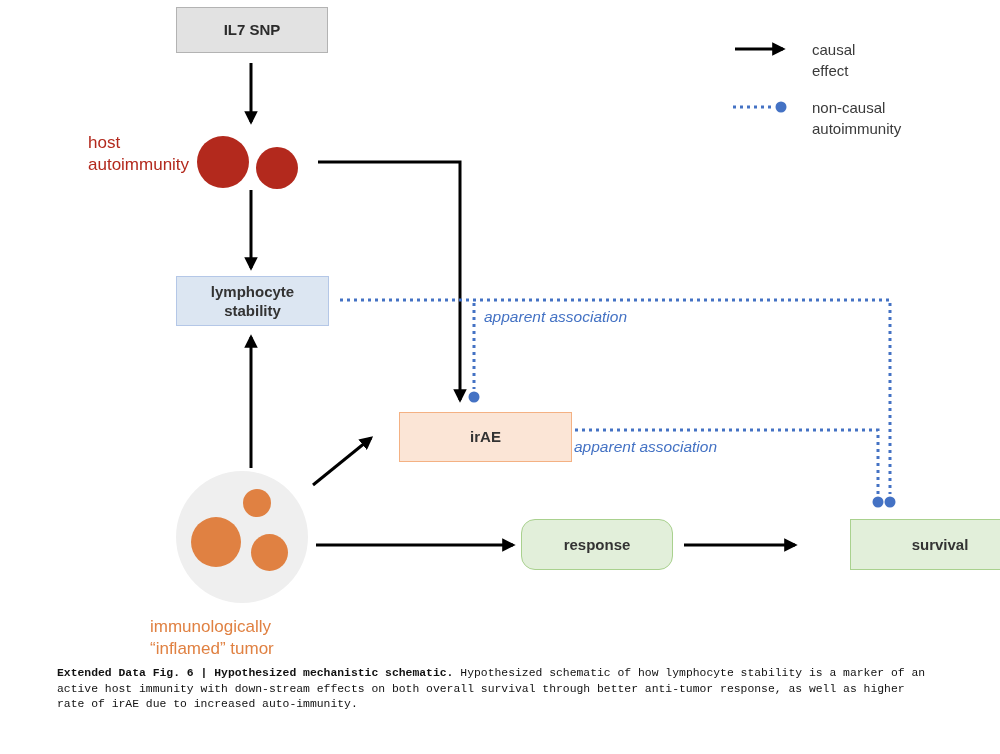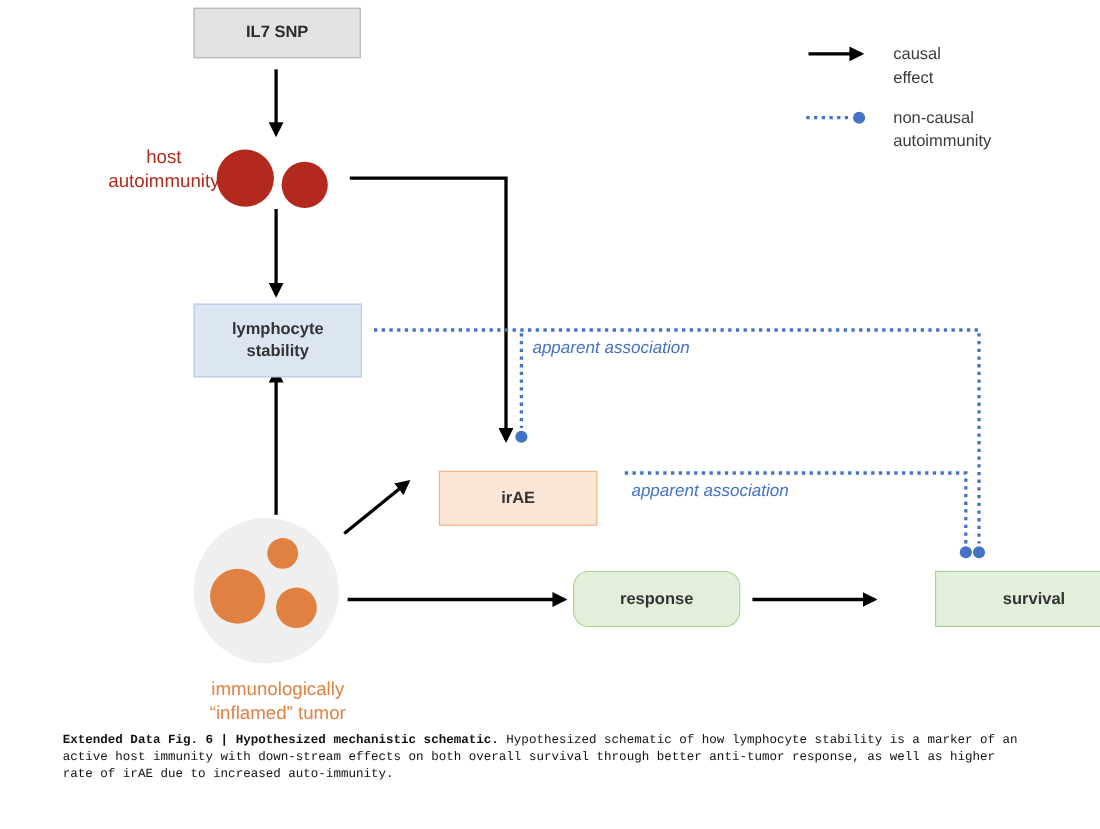--- a/index.html
+++ b/index.html
@@ -19,35 +19,35 @@
   .edge-causal{stroke:var(--line-black);stroke-width:3;fill:none;}
   .edge-assoc{stroke:var(--assoc-blue);stroke-width:3;fill:none;stroke-dasharray:3 4;}
   .assoc-dot{fill:var(--assoc-blue);}
   #ah path{fill:var(--line-black);}
   .box{
     position:absolute;box-sizing:border-box;border:1px solid;
     display:flex;flex-direction:column;align-items:center;justify-content:center;
     font-weight:bold;font-size:15px;color:var(--text-dark);line-height:1.3;text-align:center;
   }
   .box-il7{left:176px;top:7px;width:152px;height:46px;background:var(--gray-box-fill);border-color:var(--gray-box-border);color:#2b2b2b;}
-  .box-lymph{left:176px;top:276px;width:153px;height:67px;background:var(--blue-box-fill);border-color:var(--blue-box-border);}
-  .box-irae{left:399px;top:428px;width:144px;height:50px;background:var(--peach-box-fill);border-color:var(--peach-box-border);}
+  .box-lymph{left:176px;top:276px;width:153px;height:50px;background:var(--blue-box-fill);border-color:var(--blue-box-border);}
+  .box-irae{left:399px;top:412px;width:173px;height:50px;background:var(--peach-box-fill);border-color:var(--peach-box-border);}
   .box-response{left:521px;top:519px;width:152px;height:51px;background:var(--green-box-fill);border-color:var(--green-box-border);border-radius:14px;}
   .box-survival{left:850px;top:519px;width:180px;height:51px;background:var(--green-box-fill);border-color:var(--green-box-border);}
   .circle{position:absolute;border-radius:50%;}
   .c-red{background:var(--red);}
   .c-orange{background:var(--orange);}
   .c-tumor-bg{background:var(--tumor-bg);}
   .red-big{left:197px;top:136px;width:52px;height:52px;}
   .red-small{left:256px;top:147px;width:42px;height:42px;}
   .tumor-big{left:176px;top:471px;width:132px;height:132px;}
   .tumor-o1{left:191px;top:517px;width:50px;height:50px;}
   .tumor-o2{left:243px;top:489px;width:28px;height:28px;}
   .tumor-o3{left:251px;top:534px;width:37px;height:37px;}
-  .freelabel{position:absolute;text-align:center;}
+  .freelabel{position:absolute;text-align:left;}
   .lbl-host{left:88px;top:132px;width:122px;color:var(--red);font-size:17px;line-height:22px;}
   .lbl-tumor{left:150px;top:616px;width:205px;color:var(--orange);font-size:17px;line-height:22px;}
   .lbl-host span,.lbl-tumor span,.box span{display:block;}
   .annot{
     position:absolute;color:var(--assoc-blue);font-style:italic;font-size:15.5px;white-space:nowrap;
   }
   .annot-1{left:484px;top:308px;}
   .annot-2{left:574px;top:438px;}
   .legend-text{position:absolute;color:#3a3a3a;font-size:15px;line-height:21px;}
   .legend-causal{left:800px;top:39px;}

